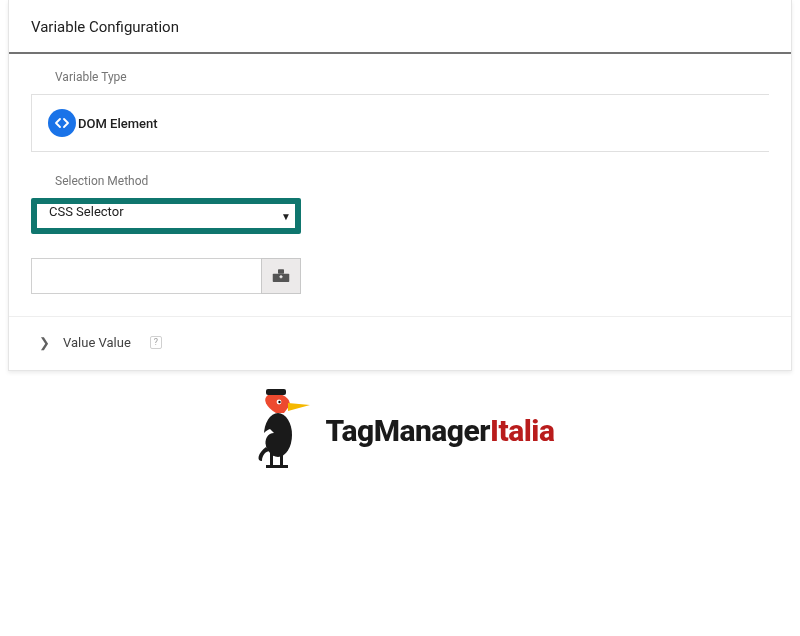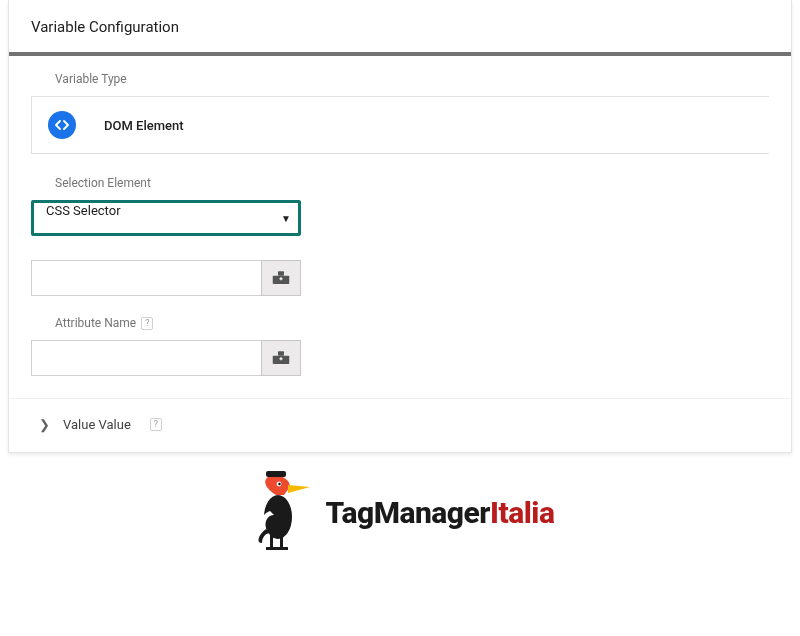--- a/index.html
+++ b/index.html
@@ -15,38 +15,38 @@
       border: 1px solid #e5e5e5;
       border-top: none;
       box-shadow: 0 2px 4px rgba(0,0,0,0.08);
       margin: 0 8px 0 8px;
     }
     .panel-title {
       font-size: 15px;
       color: #212121;
       padding: 18px 22px 16px 22px;
       font-weight: 400;
-      border-bottom: 4px solid #737373;
+      border-bottom: 2px solid #737373;
     }
     .section { padding: 16px 22px 0 22px; }
     .label {
       font-size: 12px;
       color: #757575;
       margin-bottom: 10px;
       display: block;
       font-weight: 400;
       margin-left: 24px;
     }
     .var-type-card {
       border: 1px solid #e0e0e0;
       border-right: none;
       display: flex;
       align-items: center;
       padding: 14px 16px;
-      gap: 28px;
+      gap: 2px;
       margin-bottom: 6px;
     }
     .circle-icon {
       width: 28px; height: 28px;
       background: #1a73e8;
       border-radius: 50%;
       display: flex; align-items: center; justify-content: center;
       flex: none;
     }
     .chev-svg { width: 16px; height: 16px; }
@@ -56,21 +56,21 @@
       font-weight: 500;
     }
     .select-wrap {
       position: relative;
       width: 270px;
       margin-bottom: 8px;
     }
     .select {
       width: 100%;
       height: 36px;
-      border: 3px solid #0f766e;
+      border: 6px solid #0f766e;
       background: #fff;
       font-size: 13px;
       color: #212121;
       padding: 0 30px 0 12px;
       appearance: none;
       -webkit-appearance: none;
       outline: none;
       border-radius: 2px;
       cursor: pointer;
     }
@@ -170,57 +170,41 @@
         <svg class="chev-svg" viewBox="0 0 24 24" fill="none" stroke="#fff" stroke-width="2.8" stroke-linecap="round" stroke-linejoin="round">
           <polyline points="9 6 3 12 9 18"></polyline>
           <polyline points="15 6 21 12 15 18"></polyline>
         </svg>
       </span>
       <span class="var-type-name">DOM Element</span>
     </div>
   </div>
 
   <div class="section">
-    <span class="label">Selection Element</span>
+    <span class="label">Selection Method</span>
     <div class="select-wrap">
       <div class="select">CSS Selector</div>
       <span class="select-caret">▼</span>
     </div>
   </div>
 
   <div class="section">
     <div class="input-row">
       <input type="text" class="text-input" value="" style="">
       <div class="addon-btn">
         <svg class="brick-svg" viewBox="0 0 24 18" fill="#555">
           <rect x="1" y="6" width="22" height="11" rx="1"></rect>
           <rect x="8" y="0" width="8" height="6" rx="1"></rect>
           <rect x="10" y="9" width="4" height="2" fill="#eceaea"></rect>
           <rect x="11" y="8" width="2" height="4" fill="#eceaea"></rect>
         </svg>
       </div>
     </div>
   </div>
 
-  <div class="section">
-    <span class="label">
-      <span>Attribute Name</span><span class="help-badge">?</span>
-    </span>
-    <div class="input-row">
-      <input type="text" class="text-input" value="" style="">
-      <div class="addon-btn">
-        <svg class="brick-svg" viewBox="0 0 24 18" fill="#555">
-          <rect x="1" y="6" width="22" height="11" rx="1"></rect>
-          <rect x="8" y="0" width="8" height="6" rx="1"></rect>
-          <rect x="10" y="9" width="4" height="2" fill="#eceaea"></rect>
-          <rect x="11" y="8" width="2" height="4" fill="#eceaea"></rect>
-        </svg>
-      </div>
-    </div>
-  </div>
 
   <div class="divider"></div>
 
   <div class="format-row">
     <span class="format-caret">❯</span>
     <span>Value Value</span>
     <span class="help-badge">?</span>
   </div>
 
 </div>

